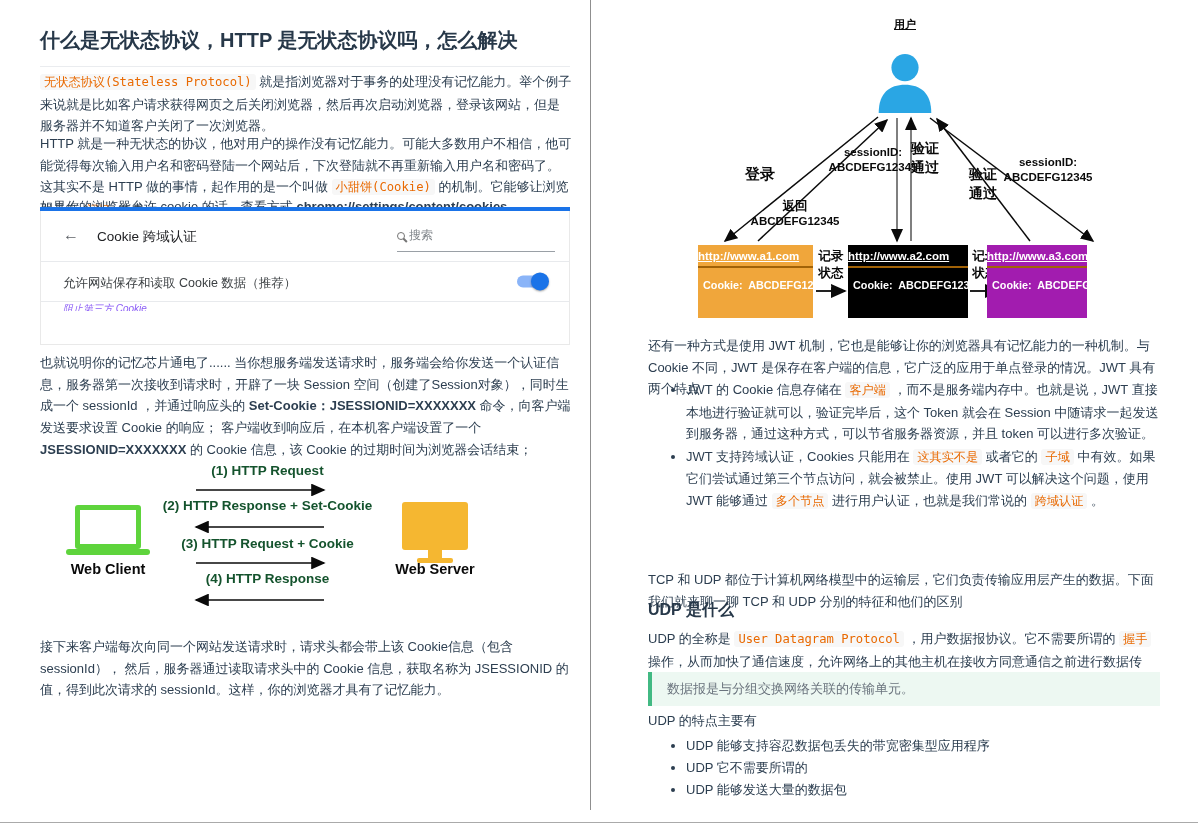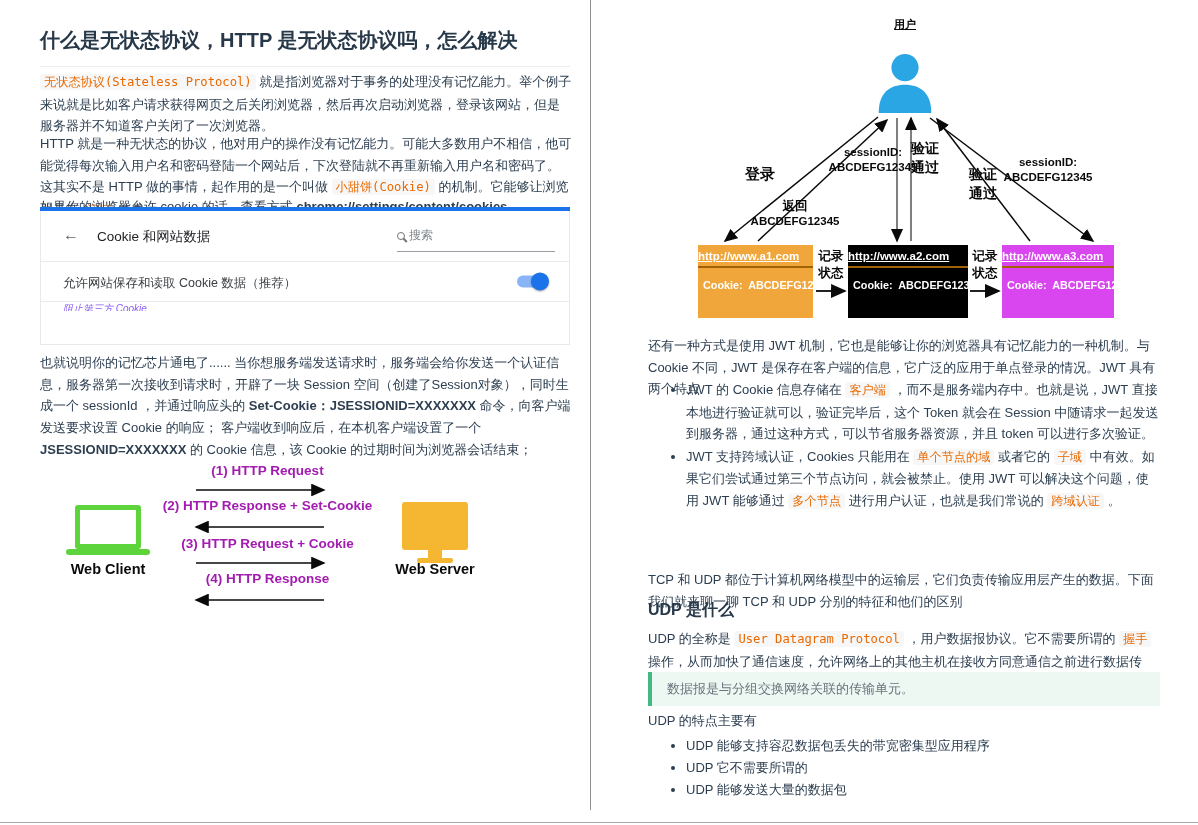--- a/index.html
+++ b/index.html
@@ -49,21 +49,21 @@
   .toggle.on { background:#8ab4f8; transform:translateY(-55%); }
   .toggle.on .knob { right:-2px; background:#1a73e8; }
   .toggle.off { background:#bdc1c6; transform:translateY(-50%); }
   .toggle.off .knob { left:-2px; background:#f5f5f5; border:1px solid #e0e0e0; }
   .chrome-clip { height:9px; overflow:hidden; }
   .chrome-clip .chrome-clip-text { padding-left:22px; font-size:10px; color:#8b5cf6;font-style:italic; }
 
   
   .flow-diagram { position:absolute; left:40px; top:455px; width:530px; height:180px; }
   .fd-label { position:absolute; left:0; width:455px; text-align:center; font-size:13.5px;
-              font-weight:700; color:#a21caf; }
+              font-weight:700; color:#14532d; }
   .laptop-screen { position:absolute; left:35px; top:50px; width:66px; height:44px;
                    border:5px solid #5ed43c; border-radius:3px; background:#fff; }
   .laptop-base { position:absolute; left:26px; top:94px; width:84px; height:6px;
                  background:#5ed43c; border-radius:3px; }
   .monitor-screen { position:absolute; left:362px; top:47px; width:66px; height:48px;
                     background:#f5b731; border-radius:3px; }
   .monitor-neck { position:absolute; left:388px; top:95px; width:14px; height:8px; background:#f5b731; }
   .monitor-base { position:absolute; left:377px; top:103px; width:36px; height:5px;
                   background:#f5b731; border-radius:2px; }
   .device-label { position:absolute; top:106px; width:130px; text-align:center;
@@ -99,21 +99,21 @@
     <p class="body-text abs" style="left:40px; top:71px; width:532px;"><span class="code">无状态协议(Stateless Protocol)</span><span> 就是指浏览器对于事务的处理没有记忆能力。举个例子来说就是比如客户请求获得网页之后关闭浏览器，然后再次启动浏览器，登录该网站，但是服务器并不知道客户关闭了一次浏览器。</span></p>
 
     <p class="body-text abs" style="left:40px; top:133px; width:532px;"><span>HTTP 就是一种无状态的协议，他对用户的操作没有记忆能力。可能大多数用户不相信，他可能觉得每次输入用户名和密码登陆一个网站后，下次登陆就不再重新输入用户名和密码了。这其实不是 HTTP 做的事情，起作用的是一个叫做 </span><span class="code">小甜饼(Cookie)</span><span> 的机制。它能够让浏览器具有 </span><span class="code">记忆</span><span> 能力。</span></p>
 
     <p class="body-text abs" style="left:40px; top:196px; width:532px;"><span>如果你的浏览器允许 cookie 的话，查看方式 </span><span class="b">chrome://settings/content/cookies</span></p>
 
     <div class="chrome-panel">
       <div class="chrome-topbar"></div>
       <div class="chrome-header">
         <span class="chrome-back">←</span>
-        <span class="chrome-title">Cookie 和网站数据</span>
+        <span class="chrome-title">Cookie 跨域认证</span>
         <span class="chrome-search">
           <span class="mag"></span>
           <span class="chrome-search-label">搜索</span>
         </span>
       </div>
       <div class="chrome-rows">
         <div class="chrome-row r1">
           <span class="chrome-row-label">允许网站保存和读取 Cookie 数据（推荐）</span>
           <span class="toggle on">
               <span class="knob"></span>
@@ -145,20 +145,21 @@
       <div class="fd-label" style="top:116px;">(4) HTTP Response</div>
       <div class="laptop-screen"></div>
       <div class="laptop-base"></div>
       <div class="monitor-screen"></div>
       <div class="monitor-neck"></div>
       <div class="monitor-base"></div>
       <div class="device-label" style="left:3px;">Web Client</div>
       <div class="device-label" style="left:330px;">Web Server</div>
     </div>
 
+    <p class="body-text abs" style="left:40px; top:636px; width:534px;">接下来客户端每次向同一个网站发送请求时，请求头都会带上该 Cookie信息（包含 sessionId）， 然后，服务器通过读取请求头中的 Cookie 信息，获取名称为 JSESSIONID 的值，得到此次请求的 sessionId。这样，你的浏览器才具有了记忆能力。</p>
   </div>
 
   <div class="page" id="page-right">
 
     <div class="sso-diagram">
       <svg width="520" height="310" viewBox="0 0 520 310" style="position:absolute;left:0;top:0;">
         <defs>
           <marker id="ah2" markerWidth="10" markerHeight="8" refX="8" refY="4" orient="auto">
             <path d="M0,0 L9,4 L0,8 z" fill="#0a0a0a"></path>
           </marker>
@@ -216,33 +217,33 @@
             <span class="site-url">http://www.a1.com</span>
           </div>
         <div class="site-body"><span class="site-cookie">Cookie:  ABCDEFG12345</span></div>
       </div>
       <div class="site-box" style="left:203px; width:120px; background:#000000;">
         <div class="site-head">
             <span class="site-url">http://www.a2.com</span>
           </div>
         <div class="site-body"><span class="site-cookie">Cookie:  ABCDEFG12345</span></div>
       </div>
-      <div class="site-box" style="left:357px; width:112px; background:#d946ef;">
+      <div class="site-box" style="left:342px; width:100px; background:#a21caf;">
         <div class="site-head">
             <span class="site-url">http://www.a3.com</span>
           </div>
         <div class="site-body"><span class="site-cookie">Cookie:  ABCDEFG12345</span></div>
       </div>
     </div>
 
     <p class="body-text abs" style="left:57px; top:335px; width:512px;">还有一种方式是使用 JWT 机制，它也是能够让你的浏览器具有记忆能力的一种机制。与 Cookie 不同，JWT 是保存在客户端的信息，它广泛的应用于单点登录的情况。JWT 具有两个特点</p>
 
     <ul class="doc-list body-text abs" style="left:74px; top:379px; width:496px;">
       <li><span>JWT 的 Cookie 信息存储在 </span><span class="code">客户端</span><span> ，而不是服务端内存中。也就是说，JWT 直接本地进行验证就可以，验证完毕后，这个 Token 就会在 Session 中随请求一起发送到服务器，通过这种方式，可以节省服务器资源，并且 token 可以进行多次验证。</span></li>
-      <li><span>JWT 支持跨域认证，Cookies 只能用在 </span><span class="code">单个节点的域</span><span> 或者它的 </span><span class="code">子域</span><span> 中有效。如果它们尝试通过第三个节点访问，就会被禁止。使用 JWT 可以解决这个问题，使用 JWT 能够通过 </span><span class="code">多个节点</span><span> 进行用户认证，也就是我们常说的 </span><span class="code">跨域认证</span><span> 。</span></li>
+      <li><span>JWT 支持跨域认证，Cookies 只能用在 </span><span class="code">这其实不是</span><span> 或者它的 </span><span class="code">子域</span><span> 中有效。如果它们尝试通过第三个节点访问，就会被禁止。使用 JWT 可以解决这个问题，使用 JWT 能够通过 </span><span class="code">多个节点</span><span> 进行用户认证，也就是我们常说的 </span><span class="code">跨域认证</span><span> 。</span></li>
     </ul>
 
 
     <p class="body-text abs" style="left:57px; top:569px; width:512px;">TCP 和 UDP 都位于计算机网络模型中的运输层，它们负责传输应用层产生的数据。下面我们就来聊一聊 TCP 和 UDP 分别的特征和他们的区别</p>
 
     <h3 class="doc-sub abs" style="left:57px; top:600px; width:512px;">UDP 是什么</h3>
 
     <p class="body-text abs" style="left:57px; top:628px; width:512px;"><span>UDP 的全称是 </span><span class="code">User Datagram Protocol</span><span> ，用户数据报协议。它不需要所谓的 </span><span class="code">握手</span><span> 操作，从而加快了通信速度，允许网络上的其他主机在接收方同意通信之前进行数据传输。</span></p>
 
     <div class="quote-block abs" style="left:57px; top:672px; width:512px;">

